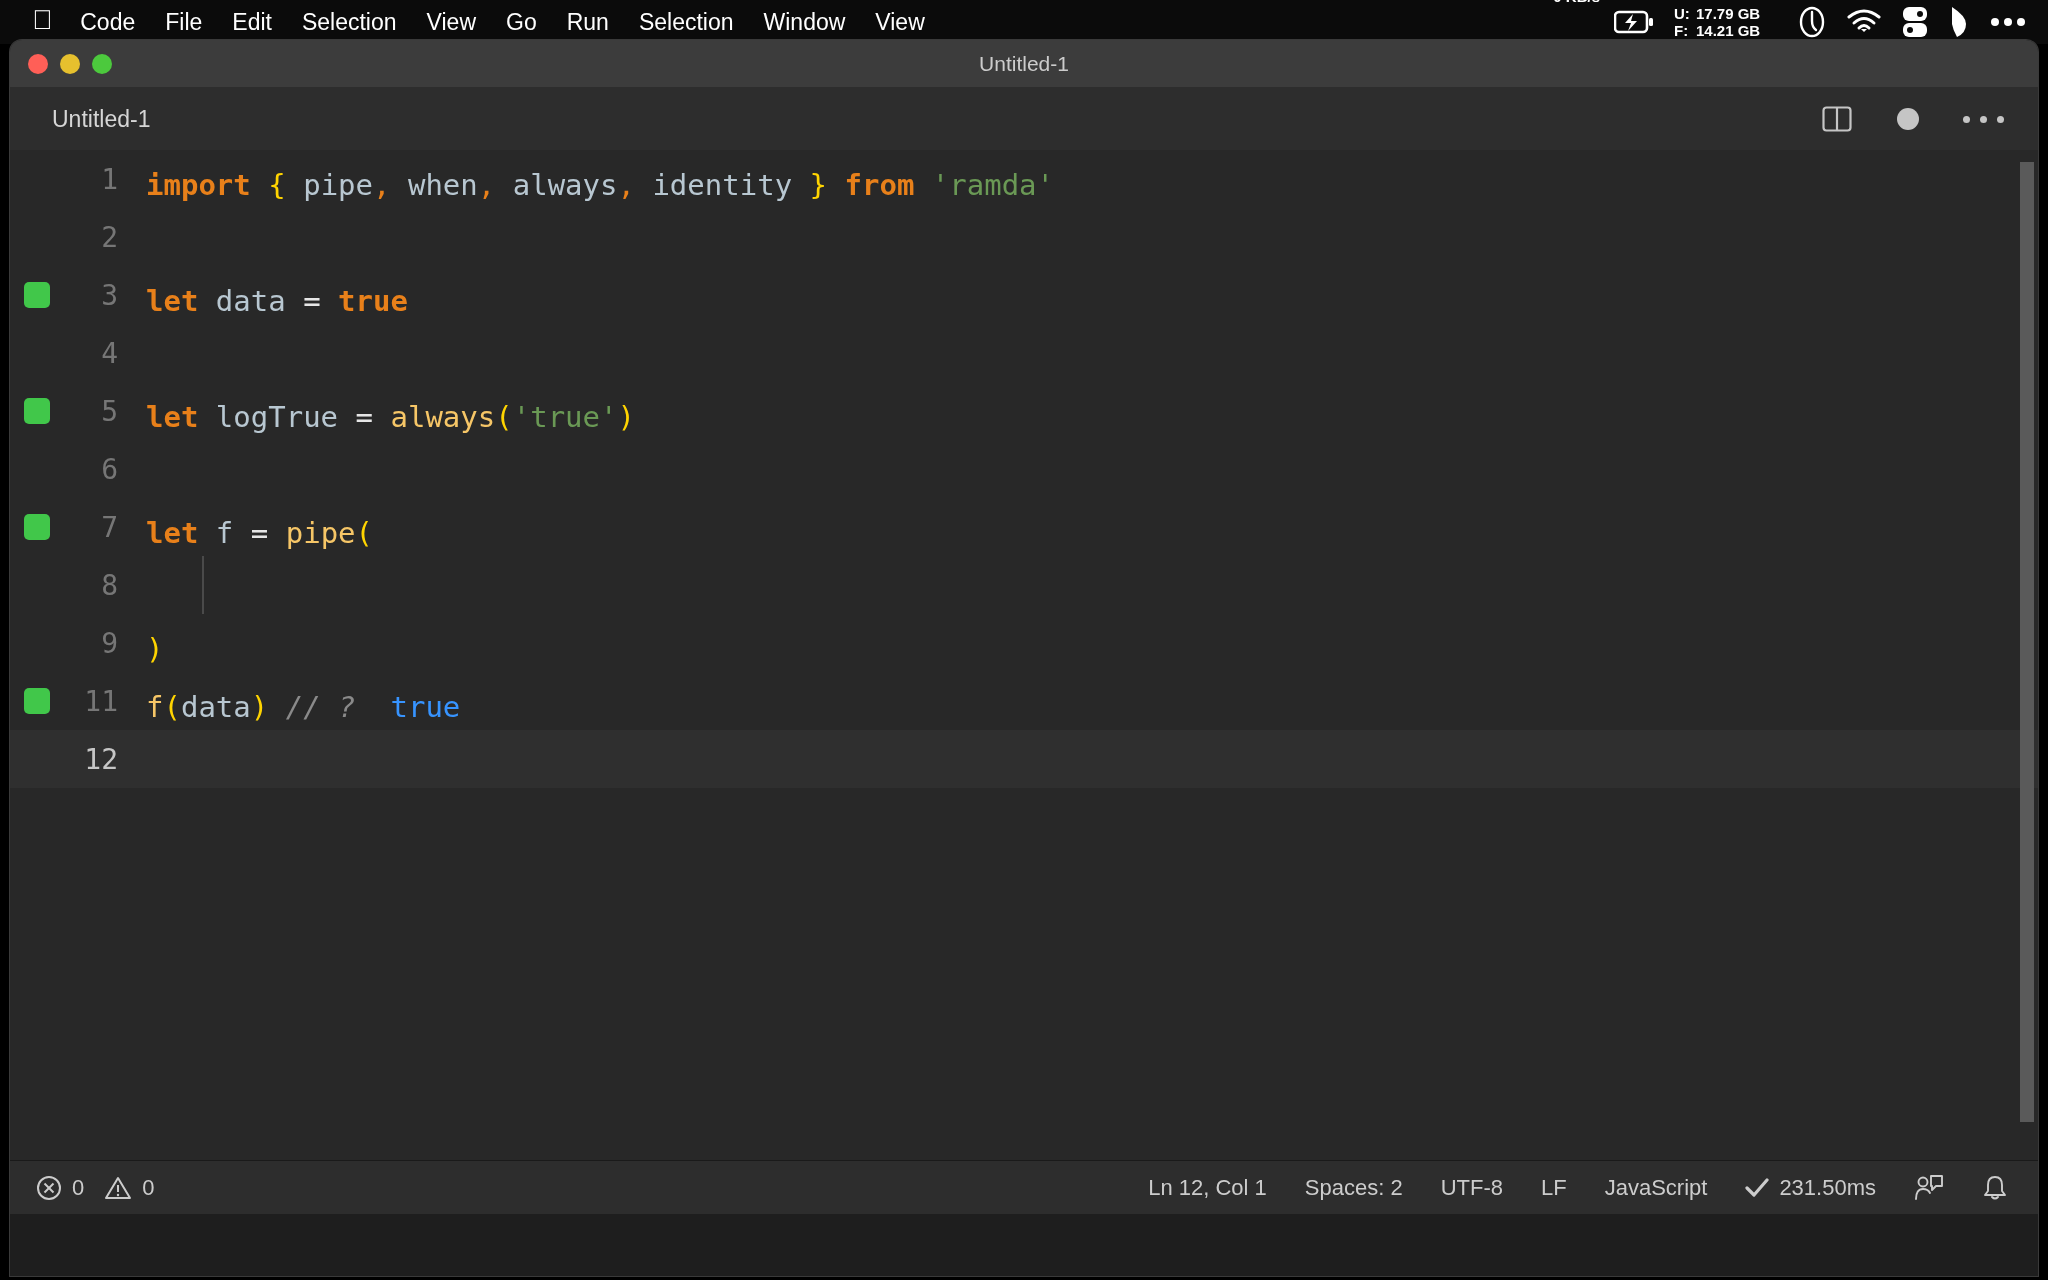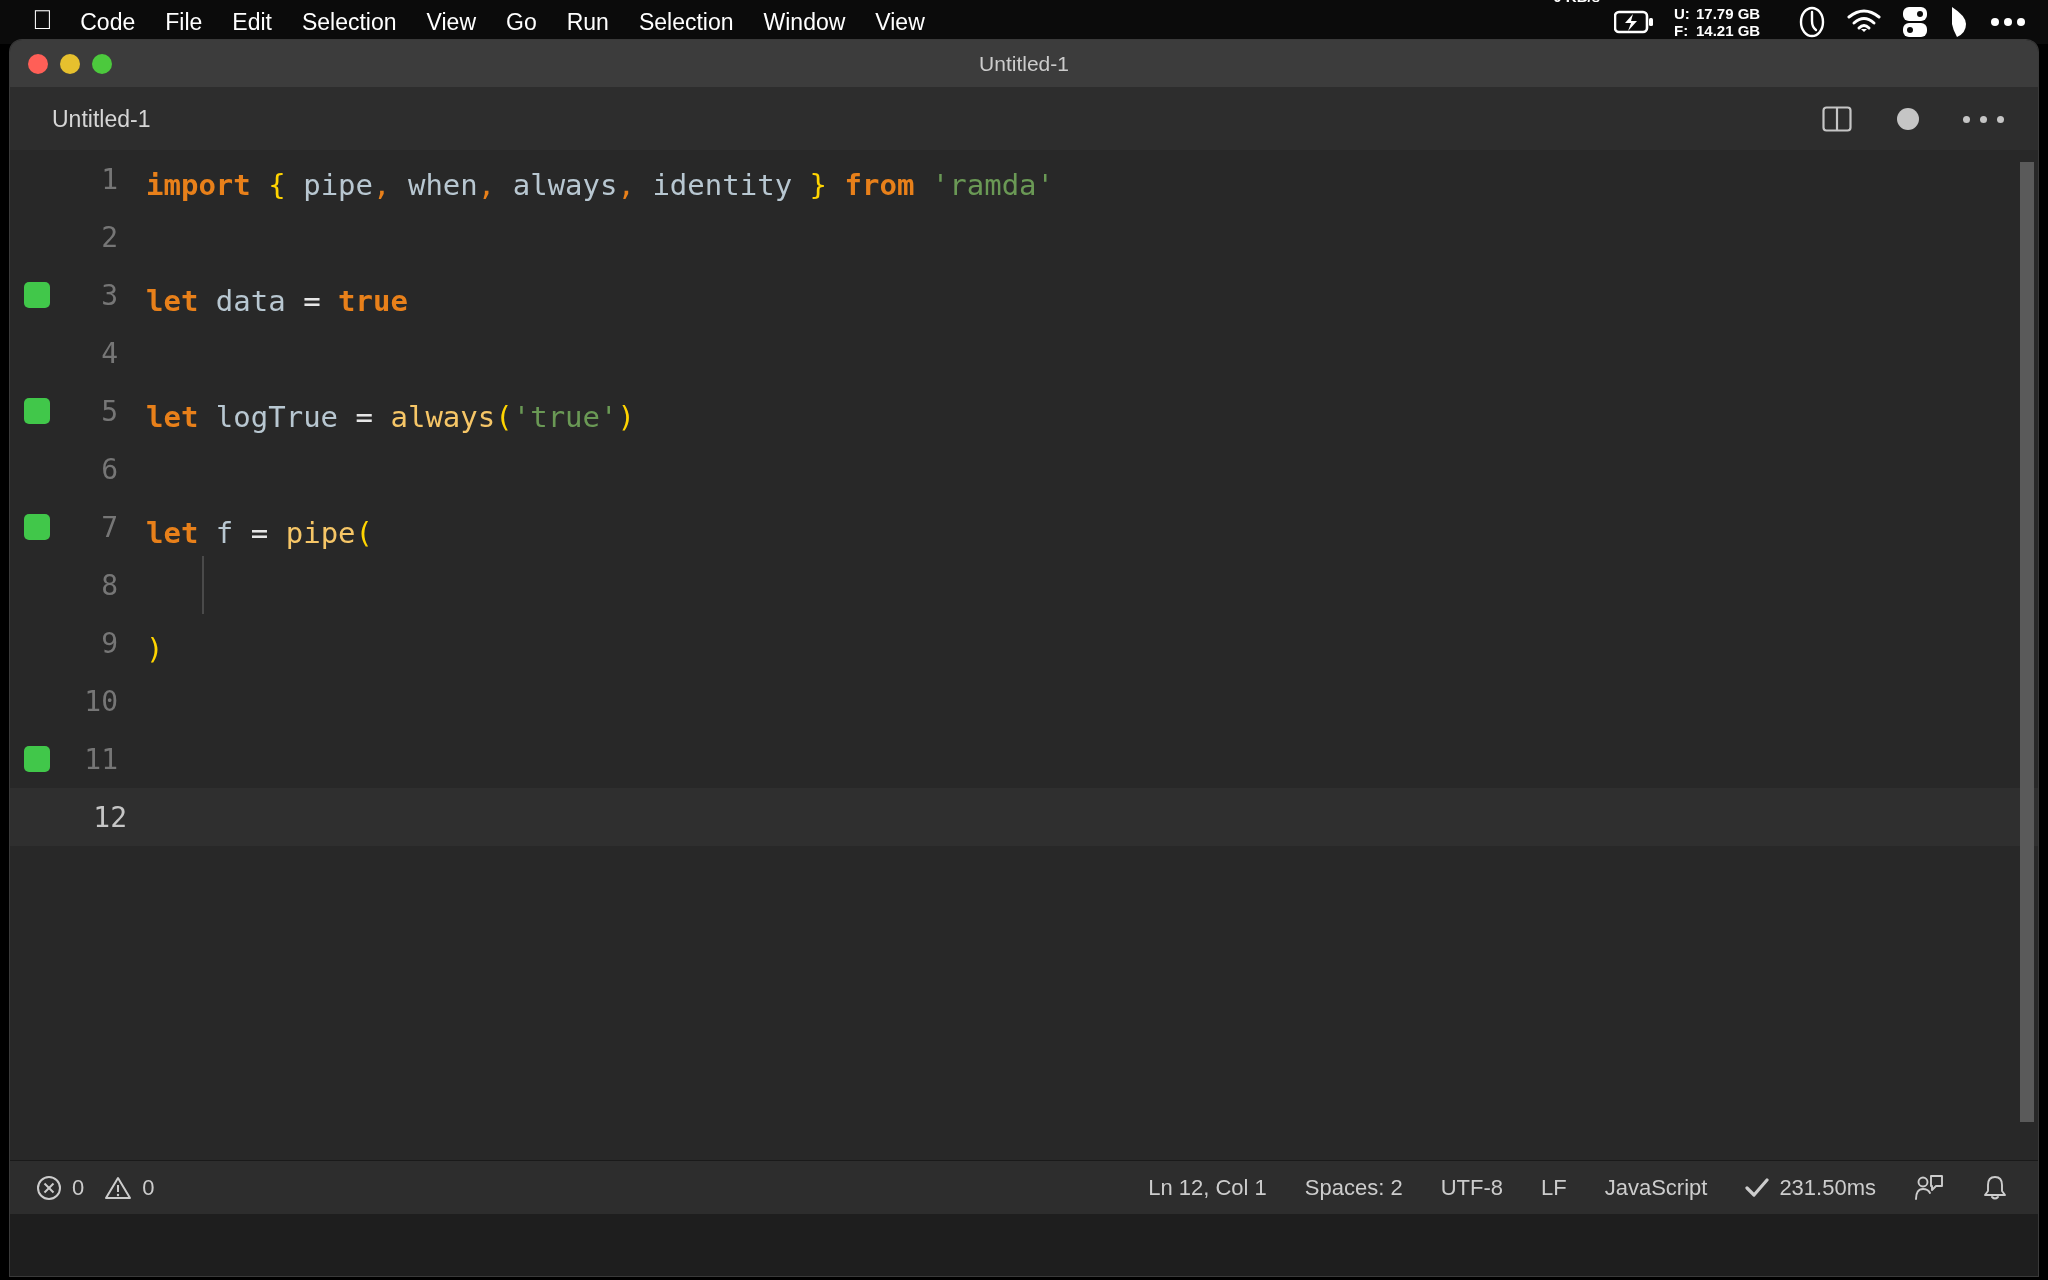--- a/index.html
+++ b/index.html
@@ -67,21 +67,21 @@
 
   
   #editor{
     position:relative; height:1010px; background:#282828;
     font-family:"DejaVu Sans Mono","Liberation Mono",monospace;
     font-size:29px;
   }
   .line{
     height:58px; display:flex; align-items:center; position:relative;
   }
-  .line.active{ background:#2f2f2f;padding-left:9px; }
+  .line.active{ background:#2f2f2f; }
   .line.active .ln{ color:#c6c6c6; }
   .gutter-mark{
     position:absolute; left:14px; top:50%; transform:translateY(-50%);
     width:26px; height:26px; border-radius:5px; background:#41c74a;
   }
   .ln{
     width:136px; text-align:right; padding-right:28px;
     color:#767676; font-size:28px; flex:0 0 auto;
     font-family:"DejaVu Sans Mono","Liberation Mono",monospace;
   }
@@ -278,26 +278,23 @@
         </div>
         <div class="line">
           <span class="ln">8</span>
           <span class="indent-guide"></span>
         </div>
         <div class="line">
           <span class="ln">9</span>
           <span class="code"><span class="t-b1">)</span></span>
         </div>
         <div class="line">
-          <span class="ln">10</span>
-          <span class="code"></span>
-        </div>
-        <div class="line">
           <span class="gutter-mark"></span>
           <span class="ln">11</span>
+          <span class="code"><span class="t-fn">f</span><span class="t-b1">(</span><span class="t-var">data</span><span class="t-b1">)</span><span class="t-var"> </span><span class="t-com">// ?</span><span class="t-var">  </span><span class="t-qval">true</span></span>
         </div>
         <div class="line active">
           <div class="code-bg"></div>
           <span class="ln">12</span>
           <span class="code"></span>
         </div>
       </div>
     <div id="vscroll">
       <div id="vthumb"></div>
     </div>

